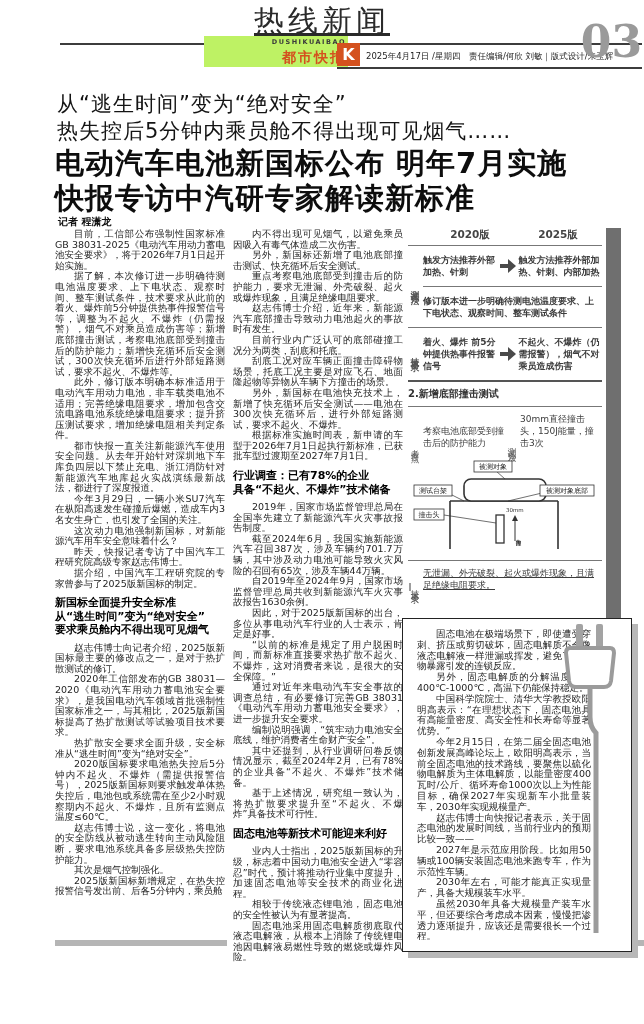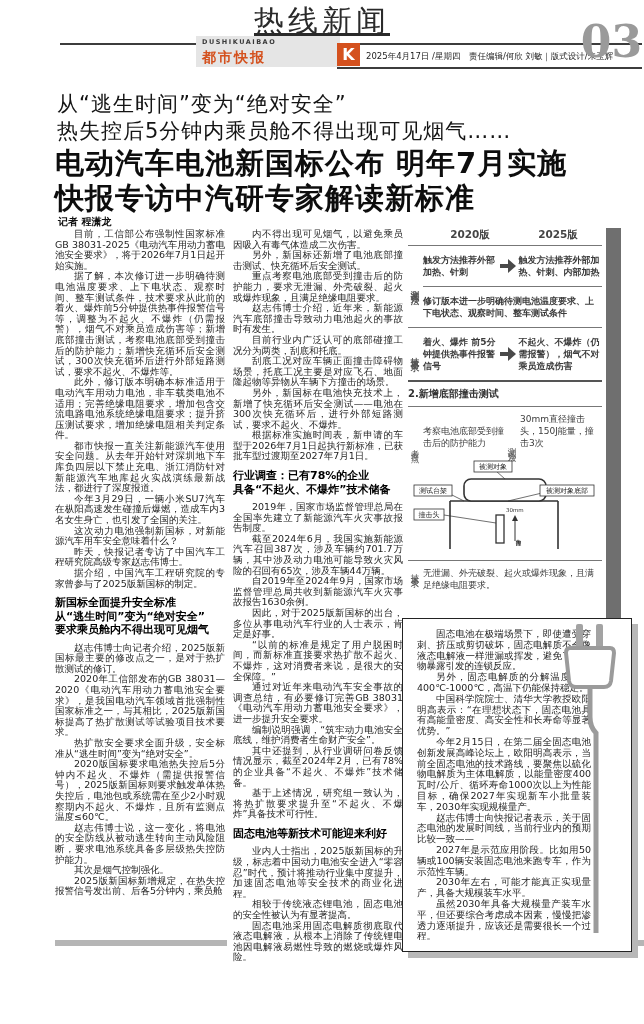--- a/index.html
+++ b/index.html
@@ -4,21 +4,21 @@
 <style>
   html,body{margin:0;padding:0;background:#e8e8e8;}
   .page{position:relative;width:644px;height:1024px;background:#ffffff;overflow:hidden;
         font-family:"DejaVu Sans","Liberation Sans",sans-serif;color:#1a1a1a;}
 
   
   .masthead-title{position:absolute;top:1px;left:0;right:0;text-align:center;
       font-size:30px;letter-spacing:4px;color:#2a2a2a;font-weight:400;text-decoration:underline;}
   .rule-top{position:absolute;left:60px;top:43px;width:582px;height:2px;background:#3c3c3c;}
   .rule-sub{position:absolute;left:337px;top:67px;width:305px;height:2px;background:#3c3c3c;}
-  .logo-block{position:absolute;left:196px;top:36px;width:136px;background:#e5e5e5;padding:2px 2px 0 6px;}
+  .logo-block{position:absolute;left:204px;top:36px;width:136px;text-align:right;background:#bef264;padding:2px 2px 0 6px;}
   .logo-en{font-size:6.5px;letter-spacing:1.5px;font-weight:bold;color:#3a3a3a;display:block;}
   .logo-cn{font-size:14px;font-weight:bold;color:#d4511e;letter-spacing:2px;display:block;margin-top:3px;}
   .k-icon{position:absolute;left:337px;top:43px;width:23px;height:23px;background:#d4511e;
       color:#fff;font-weight:bold;font-size:16px;display:flex;align-items:center;justify-content:center;}
   .date-line{position:absolute;left:366px;top:51px;font-size:8.5px;color:#222;white-space:nowrap;}
   .page-num{position:absolute;right:2px;top:16px;font-size:44px;font-weight:bold;color:#9a9a9a;
       font-family:"DejaVu Serif","Liberation Serif",serif;}
 
   
   .kicker{position:absolute;left:57px;font-size:21px;color:#141414;letter-spacing:1px;white-space:nowrap;}
@@ -54,21 +54,21 @@
   .irow .cell-r{flex:1.15;}
   .hr-thin{border-bottom:1px solid #777;}
   .arrow{position:relative;width:17px;height:14px;flex:none;margin:0 3px;}
   .arrow::before{content:'';position:absolute;left:1px;top:5px;width:8px;height:4px;background:#4a4a4a;}
   .arrow::after{content:'';position:absolute;left:9px;top:0;width:0;height:0;
       border-left:8px solid #4a4a4a;border-top:7px solid transparent;border-bottom:7px solid transparent;}
   .sec2-title{text-align:left;font-weight:bold;font-size:10px;color:#333;padding:6px 0;border-bottom:1px solid #777;}
   .sec2-top{display:flex;align-items:flex-end;padding:6px 0;}
   .sec2-top .cell{flex:1;}
   .diagram-wrap{padding:2px 0 4px 0;border-bottom:1px solid #777;}
-  .sec-last{display:flex;align-items:flex-start;padding:6px 0;}
+  .sec-last{display:flex;align-items:flex-end;padding:6px 0;text-decoration:underline;}
   .darkbar{position:absolute;left:606px;top:228px;width:15px;height:390px;background:#6f6f6f;}
 
   
   .box3{position:absolute;left:402px;top:618px;width:230px;height:334px;background:#fff;
       border:1px solid #222;box-shadow:6px 6px 0 #b8b8b8;box-sizing:border-box;
       padding:10px 40px 10px 14px;font-size:9.5px;line-height:10.8px;text-align:justify;
       color:#242424;overflow:hidden;}
   .box3 p{margin:0;text-indent:2em;}
   .plug{position:absolute;left:560px;top:622px;}
 

